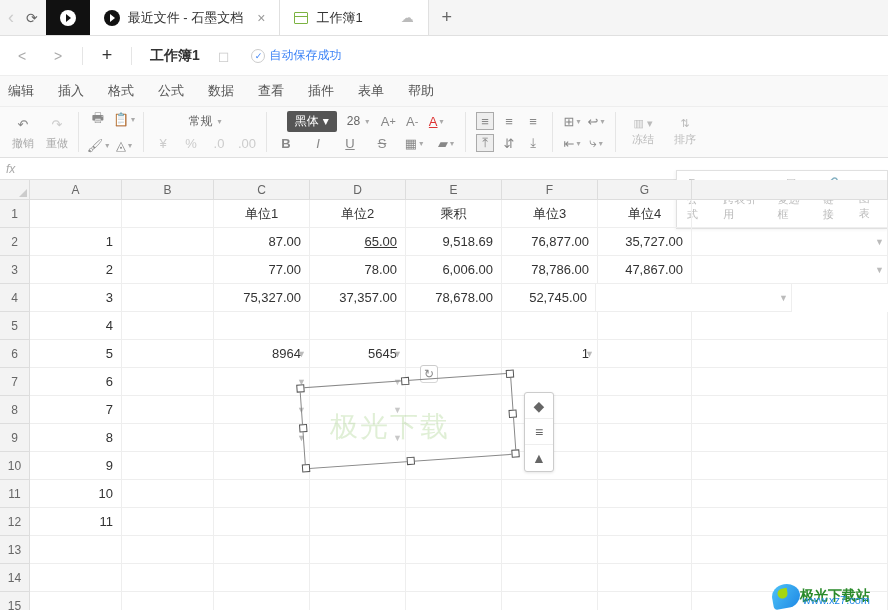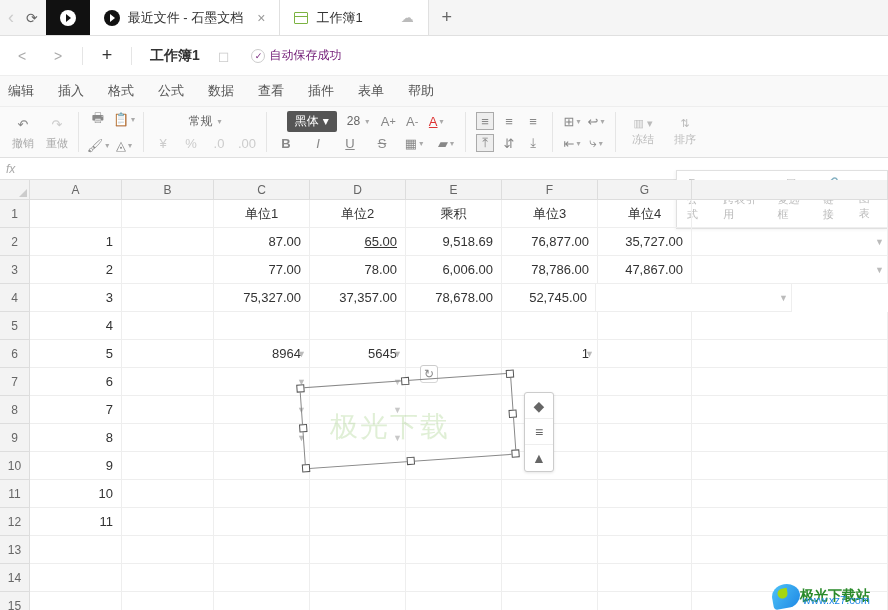--- a/index.html
+++ b/index.html
@@ -23,21 +23,21 @@
 .bt-tab .cloud { color: #bbb; font-size: 13px; margin-left: 30px; }
 .bt-add { width: 36px; display: flex; align-items: center; justify-content: center; color: #666; font-size: 18px; }
 
 
 .doc-nav { height: 40px; display: flex; align-items: center; padding: 0 10px; gap: 12px; border-bottom: 1px solid #eee; }
 .doc-nav .nav-btn { width: 24px; height: 24px; display: flex; align-items: center; justify-content: center; color: #aaa; font-size: 14px; }
 .doc-nav .nav-btn.plus { color: #333; font-size: 18px; }
 .doc-nav .sep { width: 1px; height: 18px; background: #e5e5e5; }
 .doc-nav .doc-title { font-weight: bold; font-size: 14px; margin-left: 6px; }
 .doc-nav .bookmark { color: #ccc; font-size: 14px; margin-left: 6px; }
-.doc-nav .autosave { color: #701a75; display: flex; align-items: center; gap: 4px; margin-left: 10px; }
+.doc-nav .autosave { color: #3b82f6; display: flex; align-items: center; gap: 4px; margin-left: 10px; }
 .doc-nav .autosave::before { content: "✓"; border: 1px solid #ccc; border-radius: 50%; width: 12px; height: 12px; display: inline-flex; align-items: center; justify-content: center; font-size: 9px; }
 
 
 .menu-bar { height: 30px; display: flex; align-items: center; padding: 0 8px; gap: 24px; background: #f9f9f9; font-size: 13px; color: #555; }
 
 
 .toolbar { height: 52px; background: #fafafa; border-top: 1px solid #eee; border-bottom: 1px solid #e0e0e0; display: flex; align-items: center; padding: 0 6px; }
 .tb-col { display: flex; flex-direction: column; align-items: center; justify-content: center; padding: 0 6px; }
 .tb-col .ic-row { display: flex; gap: 8px; align-items: center; height: 22px; }
 .tb-col .lbl-row { font-size: 11px; color: #aaa; }

